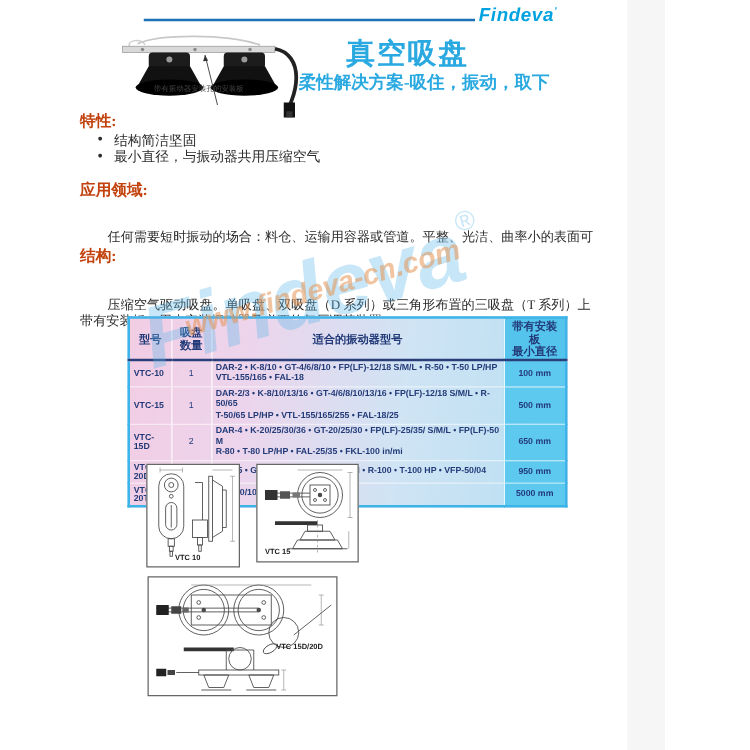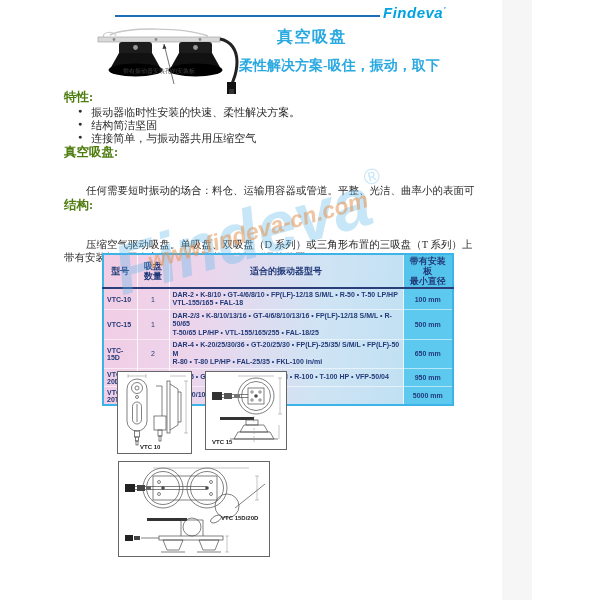--- a/index.html
+++ b/index.html
@@ -7,28 +7,28 @@
   .page {
     position:relative; width:555px; height:600px; background:#fff; overflow:hidden;
     font-family:"Liberation Serif","DejaVu Serif",serif; color:#333;
   }
   .edge-band { position:absolute; left:502px; top:0; width:32px; height:600px;
     background:#f6f6f6; border-right:2px solid #fff; }
   .rule { position:absolute; left:115px; top:15px; width:265px; height:2px; background:#1d6fb8; }
   .logo { position:absolute; left:383px; top:4px; font-family:"Liberation Sans","DejaVu Sans",sans-serif;
     font-weight:bold; font-style:italic; font-size:15px; color:#00a3e0; letter-spacing:0.5px; }
   .logo sup { font-size:8px; }
-  .title { position:absolute; left:277px; top:27px; font-size:16px; font-weight:bold;
+  .title { position:absolute; left:277px; top:27px; font-size:23px; font-weight:bold;
     color:#2aa9e1; letter-spacing:1.5px; }
   .subtitle { position:absolute; left:239px; top:57px; font-size:14px; font-weight:bold;
     color:#2aa9e1; white-space:nowrap; }
   .photo { position:absolute; left:90px; top:26px; }
   .photo-caption { position:absolute; left:104px; top:67px; width:110px; text-align:center;
     font-size:6px; color:#444; }
-  .heading { position:absolute; left:64px; font-size:12.5px; font-weight:bold; color:#4d7c0f; }
+  .heading { position:absolute; left:64px; font-size:12.5px; font-weight:bold; color:#c2410c; }
   .h-features { top:89px; } .h-apps { top:144px; } .h-struct { top:197px; }
   .bullets { position:absolute; left:78px; top:105px; }
   .bullet-row { display:flex; align-items:flex-start; height:13px; font-size:11px; color:#2b2b2b; white-space:nowrap; }
   .bullet-row::before { content:"●"; font-size:7px; margin-right:9px; line-height:13px; }
   .para { position:absolute; left:64px; width:440px; }
   .p-apps { top:159px; } .p-struct { top:213px; }
   .para-line { font-size:10.5px; line-height:13px; color:#2b2b2b; white-space:nowrap; }
   .para-line.indent { text-indent:22px;margin-top:25px; }
 
   table.spec { position:absolute; left:102px; top:253px; width:350px; table-layout:fixed;
@@ -102,26 +102,25 @@
     <line x1="84" y1="58" x2="74" y2="18" stroke="#333" stroke-width="0.7"></line>
     <polygon points="74,18 72.5,23 76.5,22.5" fill="#333"></polygon>
   </svg>
   <div class="photo-caption">带有振动器安装孔的安装板</div>
 
   <div class="title">真空吸盘</div>
   <div class="subtitle">柔性解决方案-吸住，振动，取下</div>
 
   <div class="heading h-features">特性:</div>
   <div class="bullets">
-    <div class="bullet-row">振动器临时性安装的快速、柔性解决方案。</div>
     <div class="bullet-row">结构简洁坚固</div>
-    <div class="bullet-row">连接简单，与振动器共用压缩空气</div>
-  </div>
-
-  <div class="heading h-apps">真空吸盘:</div>
+    <div class="bullet-row">最小直径，与振动器共用压缩空气</div>
+  </div>
+
+  <div class="heading h-apps">应用领域:</div>
   <div class="para p-apps">
     <div class="para-line indent">任何需要短时振动的场合：料仓、运输用容器或管道。平整、光洁、曲率小的表面可</div>
   </div>
 
   <div class="heading h-struct">结构:</div>
   <div class="para p-struct">
     <div class="para-line indent">压缩空气驱动吸盘。单吸盘、双吸盘（D 系列）或三角形布置的三吸盘（T 系列）上</div>
     <div class="para-line">带有安装板，用来安装振动器及必要的气压调节装置。</div>
   </div>
 

